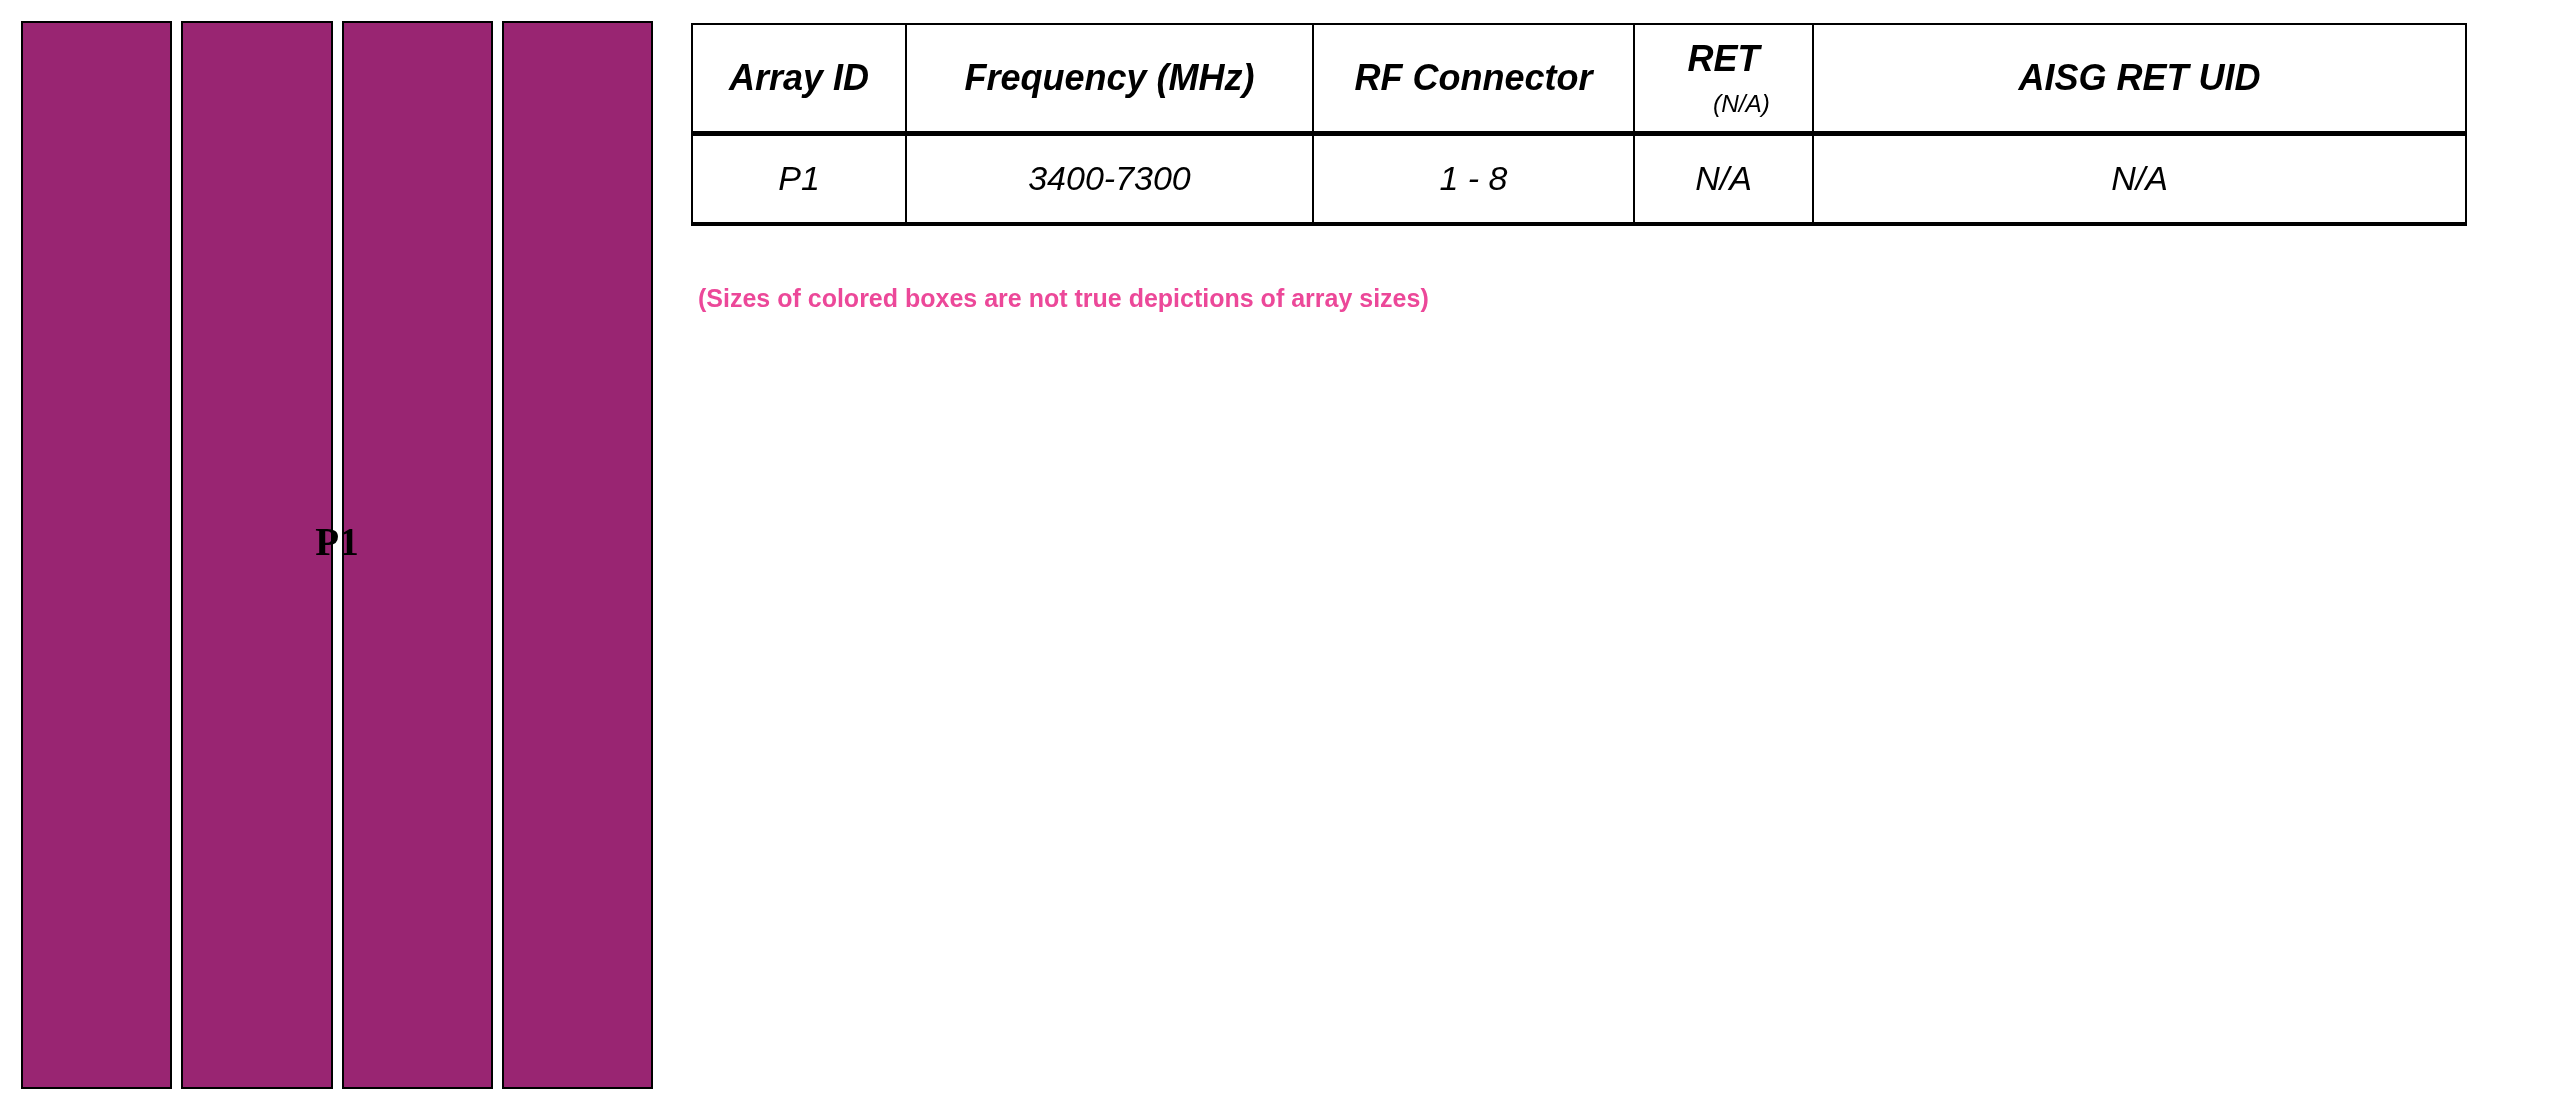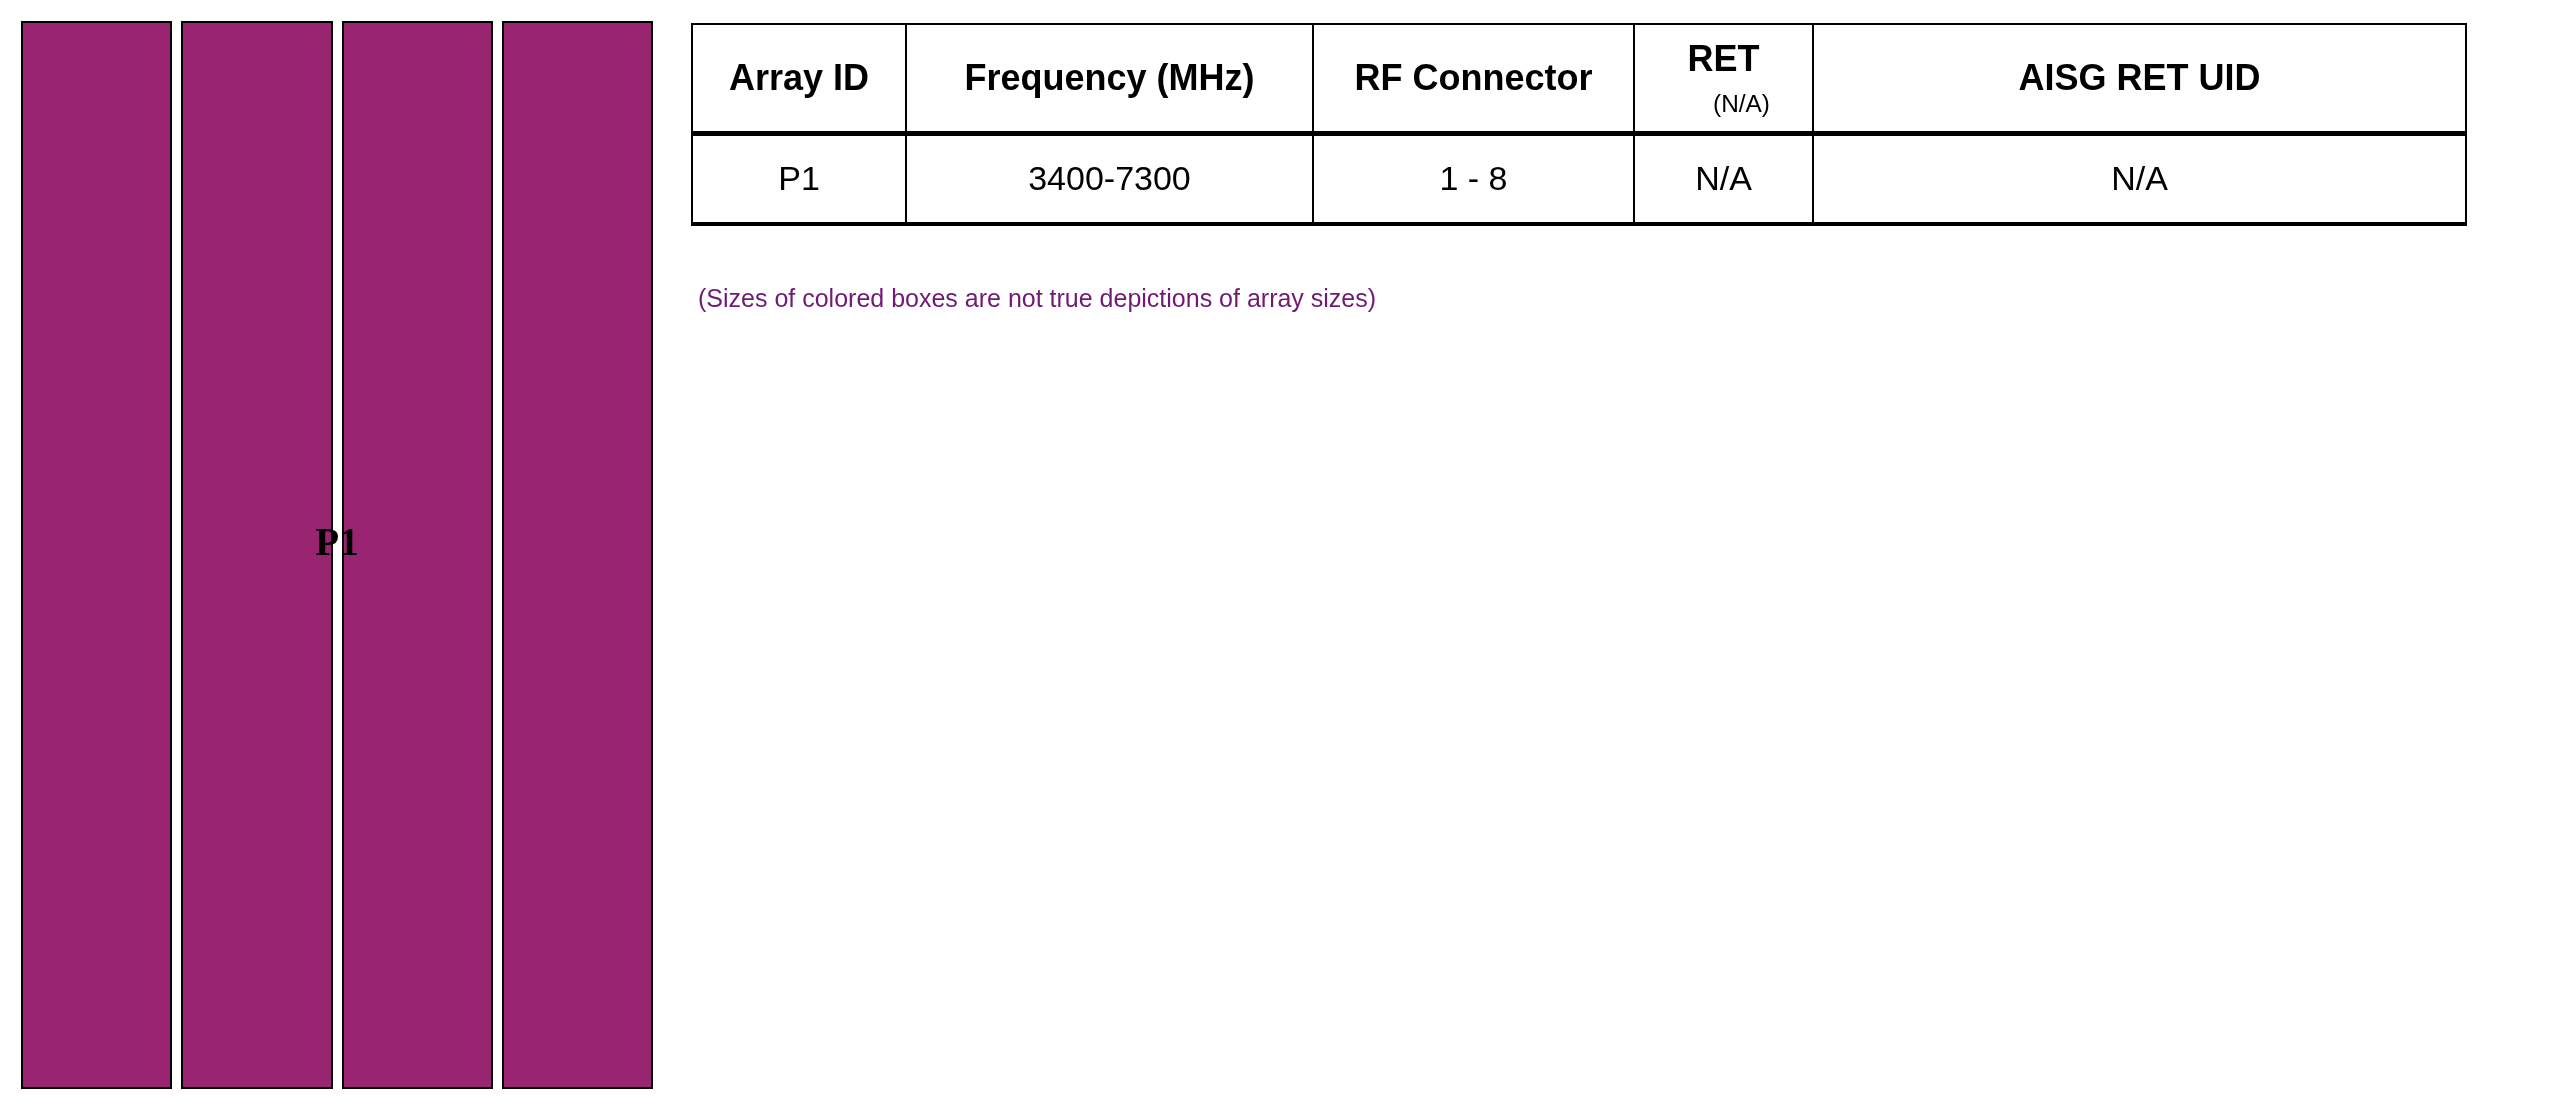--- a/index.html
+++ b/index.html
@@ -58,20 +58,21 @@
     font-family: "Liberation Sans", sans-serif;
   }
   table.spec th,
   table.spec td {
     border: 2.8px solid var(--line, #000);
     text-align: center;
     vertical-align: middle;
     padding: 0;
     overflow: hidden;
     white-space: nowrap;
+    font-style: italic;
   }
   table.spec thead tr {
     height: 109px;
   }
   table.spec tbody tr {
     height: 91px;
   }
   table.spec th {
     font-weight: 700;
     font-size: 36px;
@@ -95,22 +96,22 @@
     background: var(--array-fill, #992572);
     color: #000;
   }
 
   
   .note {
     position: absolute;
     left: 698px;
     top: 284px;
     font-size: 25px;
-    font-weight: 400;
-    color: #701a75;
+    font-weight: 700;
+    color: #ec4899;
     white-space: nowrap;
   }
 </style>
 </head>
 <body>
 
 <div class="canvas">
 
   <div class="panel">
     <div class="bar"></div>

